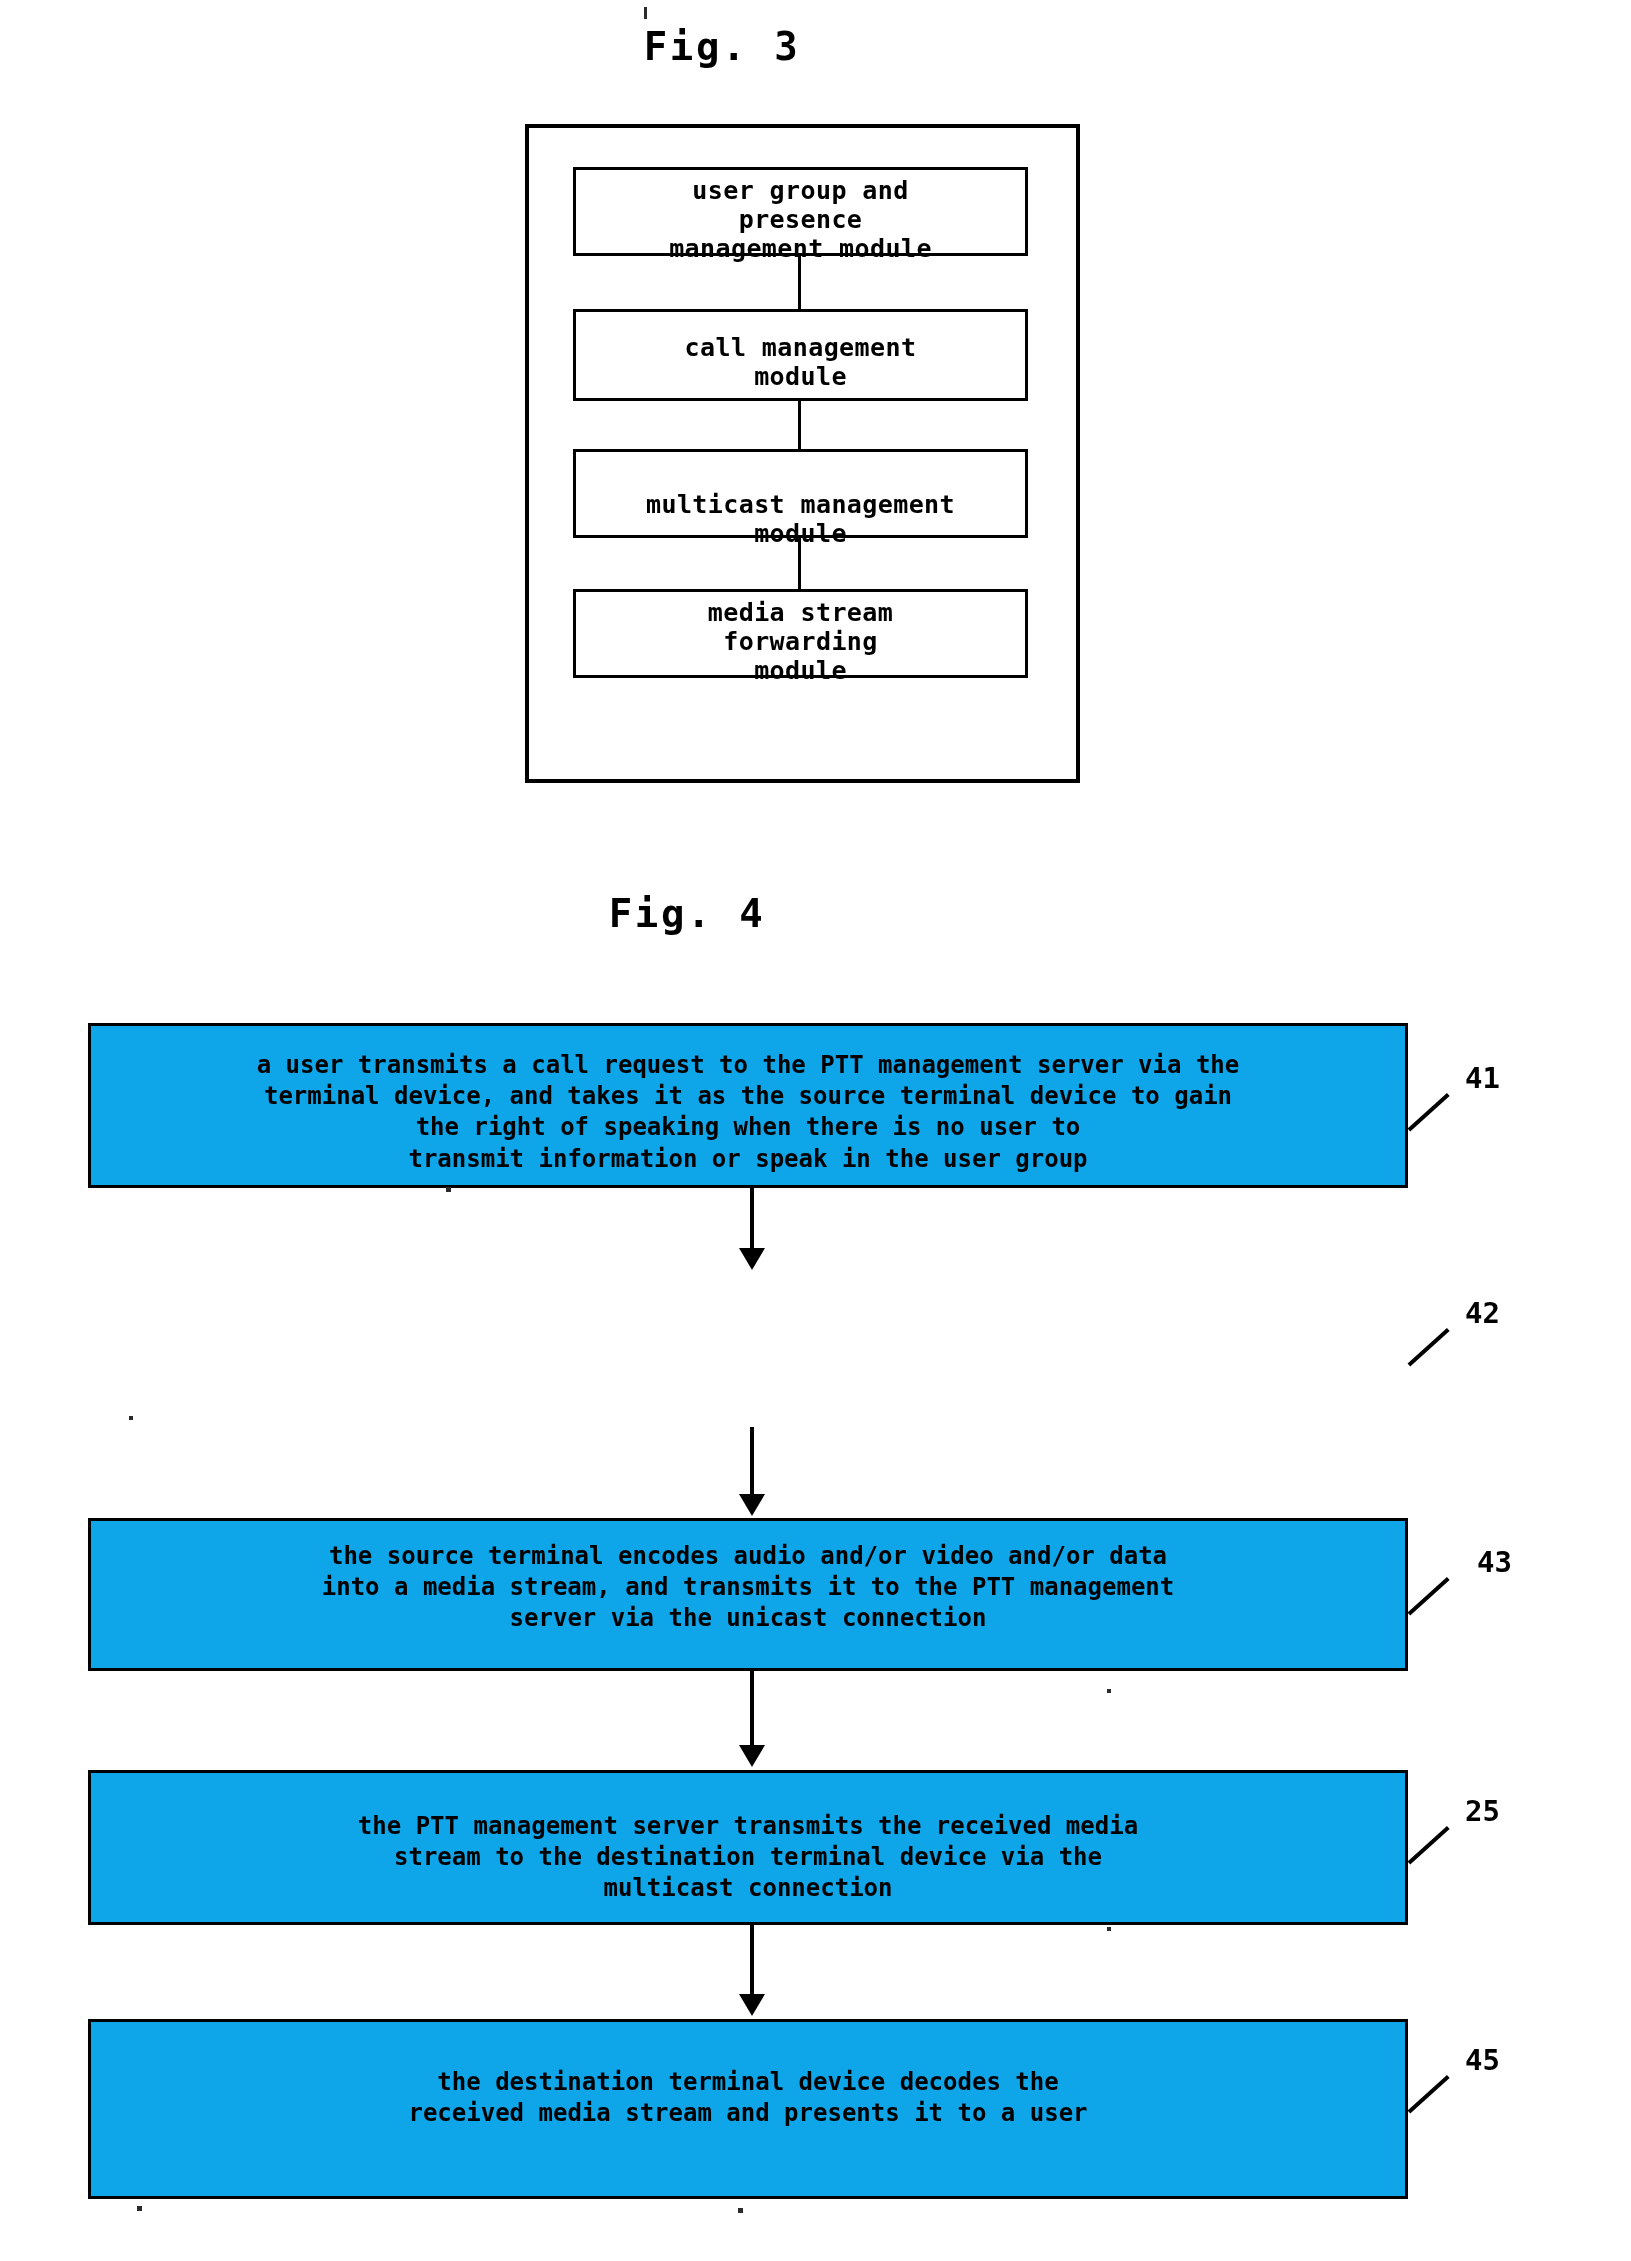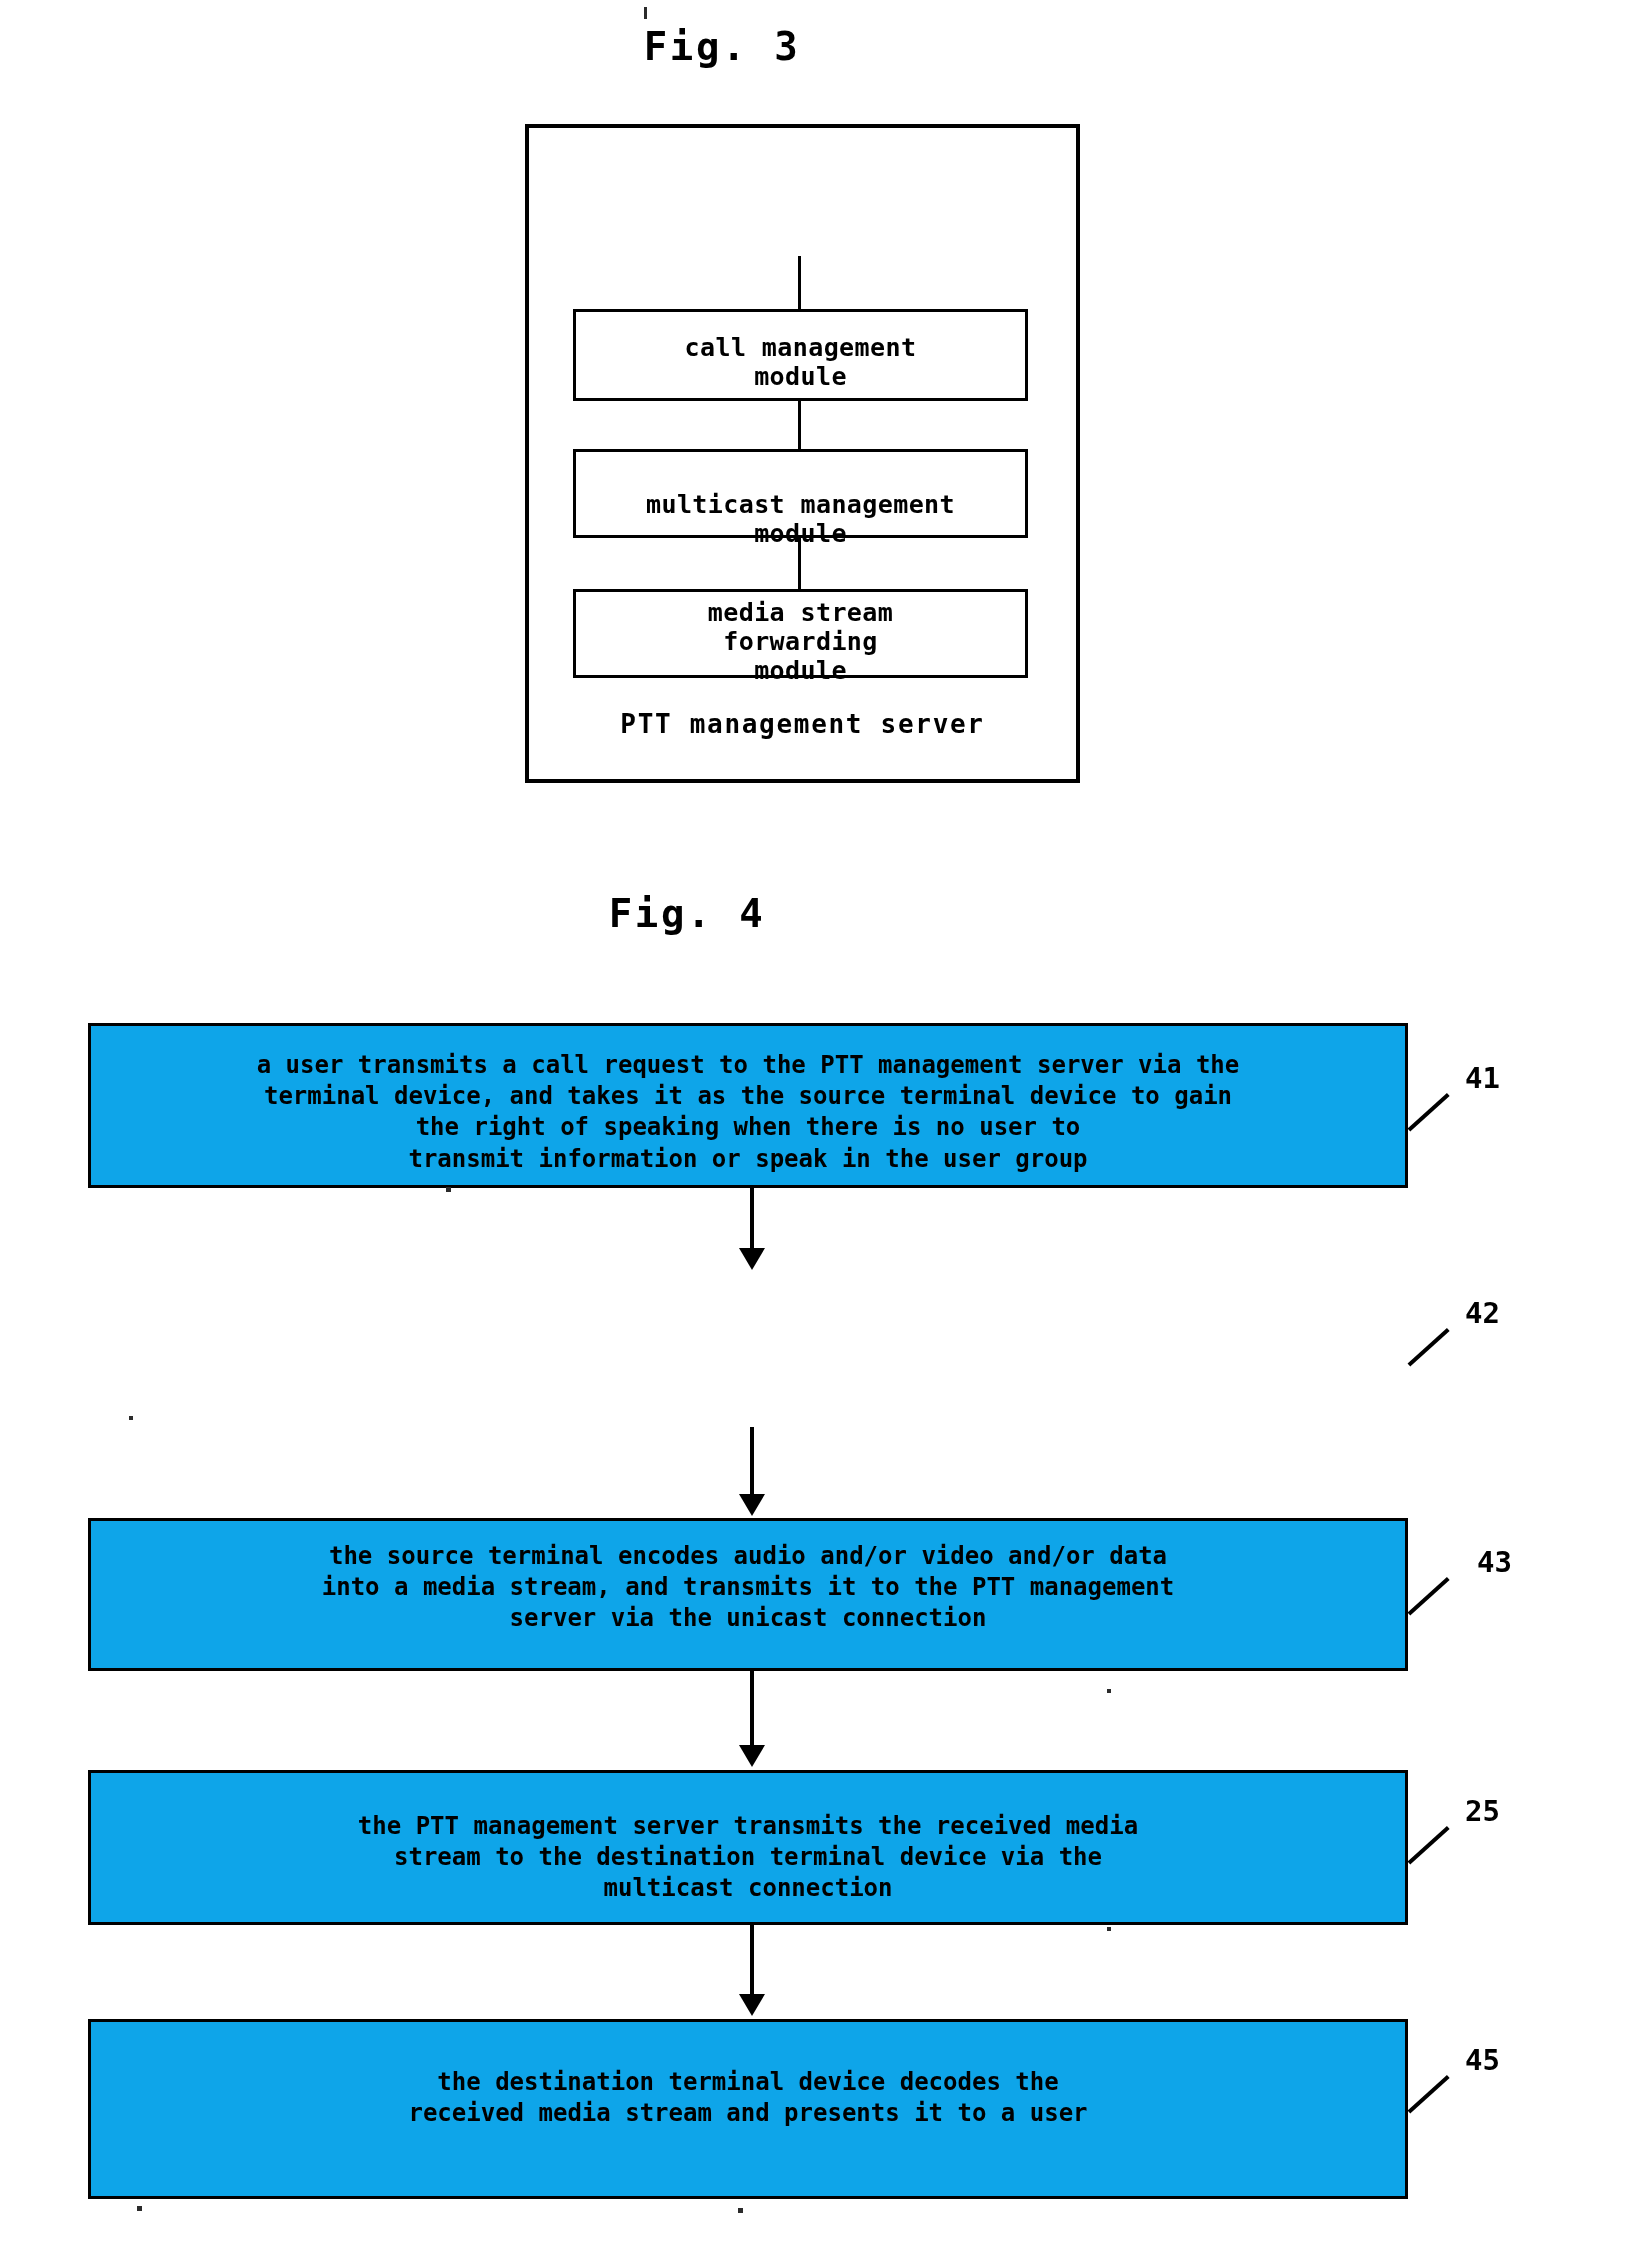--- a/index.html
+++ b/index.html
@@ -199,20 +199,25 @@
 </style>
 </head>
 <body>
 
 <div id="page">
 
   <div class="fig-title" id="fig3-title">Fig. 3</div>
 
   <div class="box" id="fig3-outer"></div>
 
+  <div class="mod-box" id="mod1">
+    <div class="mod-label" style="top:6px;">user group and
+presence
+management module</div>
+  </div>
 
   <div class="mod-box" id="mod2">
     <div class="mod-label" style="top:20.6px;">call management
 module</div>
   </div>
 
   <div class="mod-box" id="mod3">
     <div class="mod-label" style="top:38px;">multicast management
 module</div>
   </div>
@@ -220,21 +225,20 @@
   <div class="mod-box" id="mod4">
     <div class="mod-label" style="top:6px;">media stream
 forwarding
 module</div>
   </div>
 
   <div class="vline" id="vl1"></div>
   <div class="vline" id="vl2"></div>
   <div class="vline" id="vl3"></div>
 
-  <div id="server-label">PTT management server</div>
 
   <div class="fig-title" id="fig4-title">Fig. 4</div>
 
   <div class="step-box" id="step41">
     <div class="step-text">a user transmits a call request to the PTT management server via the
 terminal device, and takes it as the source terminal device to gain
 the right of speaking when there is no user to
 transmit information or speak in the user group</div>
   </div>
   <div class="ref" id="ref41">41</div>

